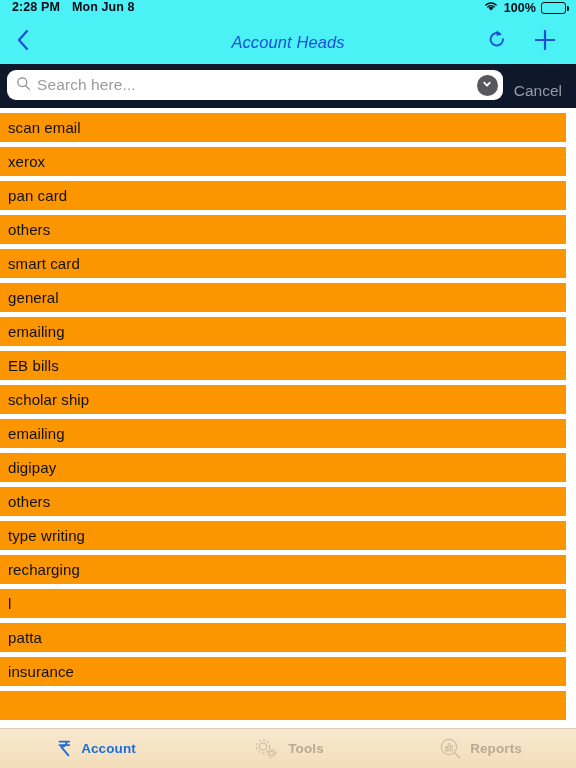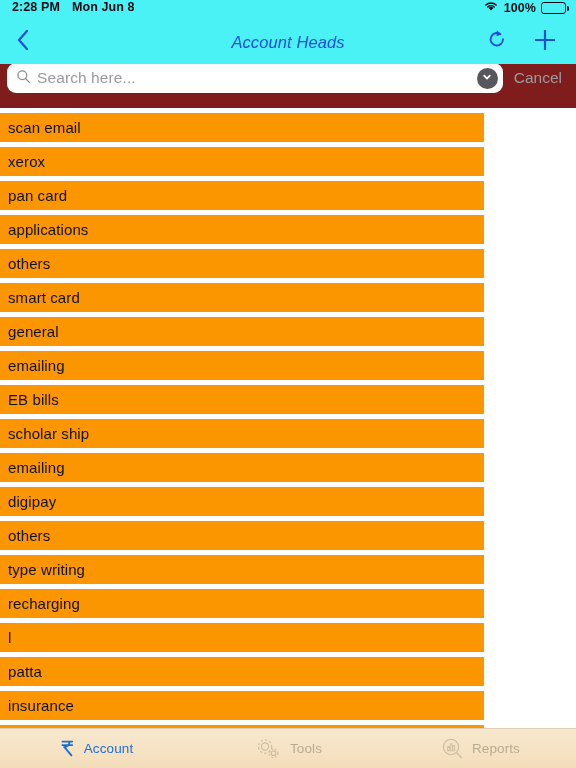--- a/index.html
+++ b/index.html
@@ -101,24 +101,24 @@
   .nav-btn {
     width: 34px; height: 38px;
     display: flex; align-items: center; justify-content: center;
     cursor: pointer;
   }
 
   
   .search-bar {
     height: 44px;
     flex: 0 0 44px;
-    background: #7f1d1d;
-    display: flex;
-    align-items: center;
-    padding: 0 8px 16px 7px;
+    background: #0f172a;
+    display: flex;
+    align-items: flex-end;
+    padding: 0 8px 8px 7px;
     gap: 4px;
   }
   .search-field {
     flex: 1 1 auto;
     height: 30px;
     background: #ffffff;
     border-radius: 9px;
     display: flex;
     align-items: center;
     padding: 0 5px 0 9px;
@@ -157,21 +157,21 @@
     position: relative;
     padding-top: 5px;
   }
   .list-row {
     height: 29px;
     margin-bottom: 5px;
     background: #fb9500;
     display: flex;
     align-items: center;
     padding-left: 8px;
-    width: 484px;
+    width: 566px;
     cursor: pointer;
   }
   .list-row-label {
     font-size: 15px;
     color: #111111;
     letter-spacing: 0.1px;
     white-space: nowrap;
   }
 
   
@@ -190,20 +190,21 @@
     height: 100%;
     display: flex;
     align-items: center;
     justify-content: center;
     gap: 8px;
     cursor: pointer;
   }
   .tab-label {
     font-size: 13.5px;
     letter-spacing: 0.1px;
+    font-weight: bold;
   }
   .tab-item.active .tab-label { color: #1c6fd8; }
   .tab-item.inactive .tab-label { color: #b9ab92; }
   .tab-icon { display: flex; align-items: center; justify-content: center; }
 </style>
 </head>
 <body>
 
 <div id="app">
 
@@ -280,23 +281,20 @@
   <div class="list">
 
   <div class="list-row">
         <span class="list-row-label">scan email</span>
       </div>
       <div class="list-row">
         <span class="list-row-label">xerox</span>
       </div>
       <div class="list-row">
         <span class="list-row-label">pan card</span>
-      </div>
-      <div class="list-row">
-        <span class="list-row-label">applications</span>
       </div>
       <div class="list-row">
         <span class="list-row-label">others</span>
       </div>
       <div class="list-row">
         <span class="list-row-label">smart card</span>
       </div>
       <div class="list-row">
         <span class="list-row-label">general</span>
       </div>

